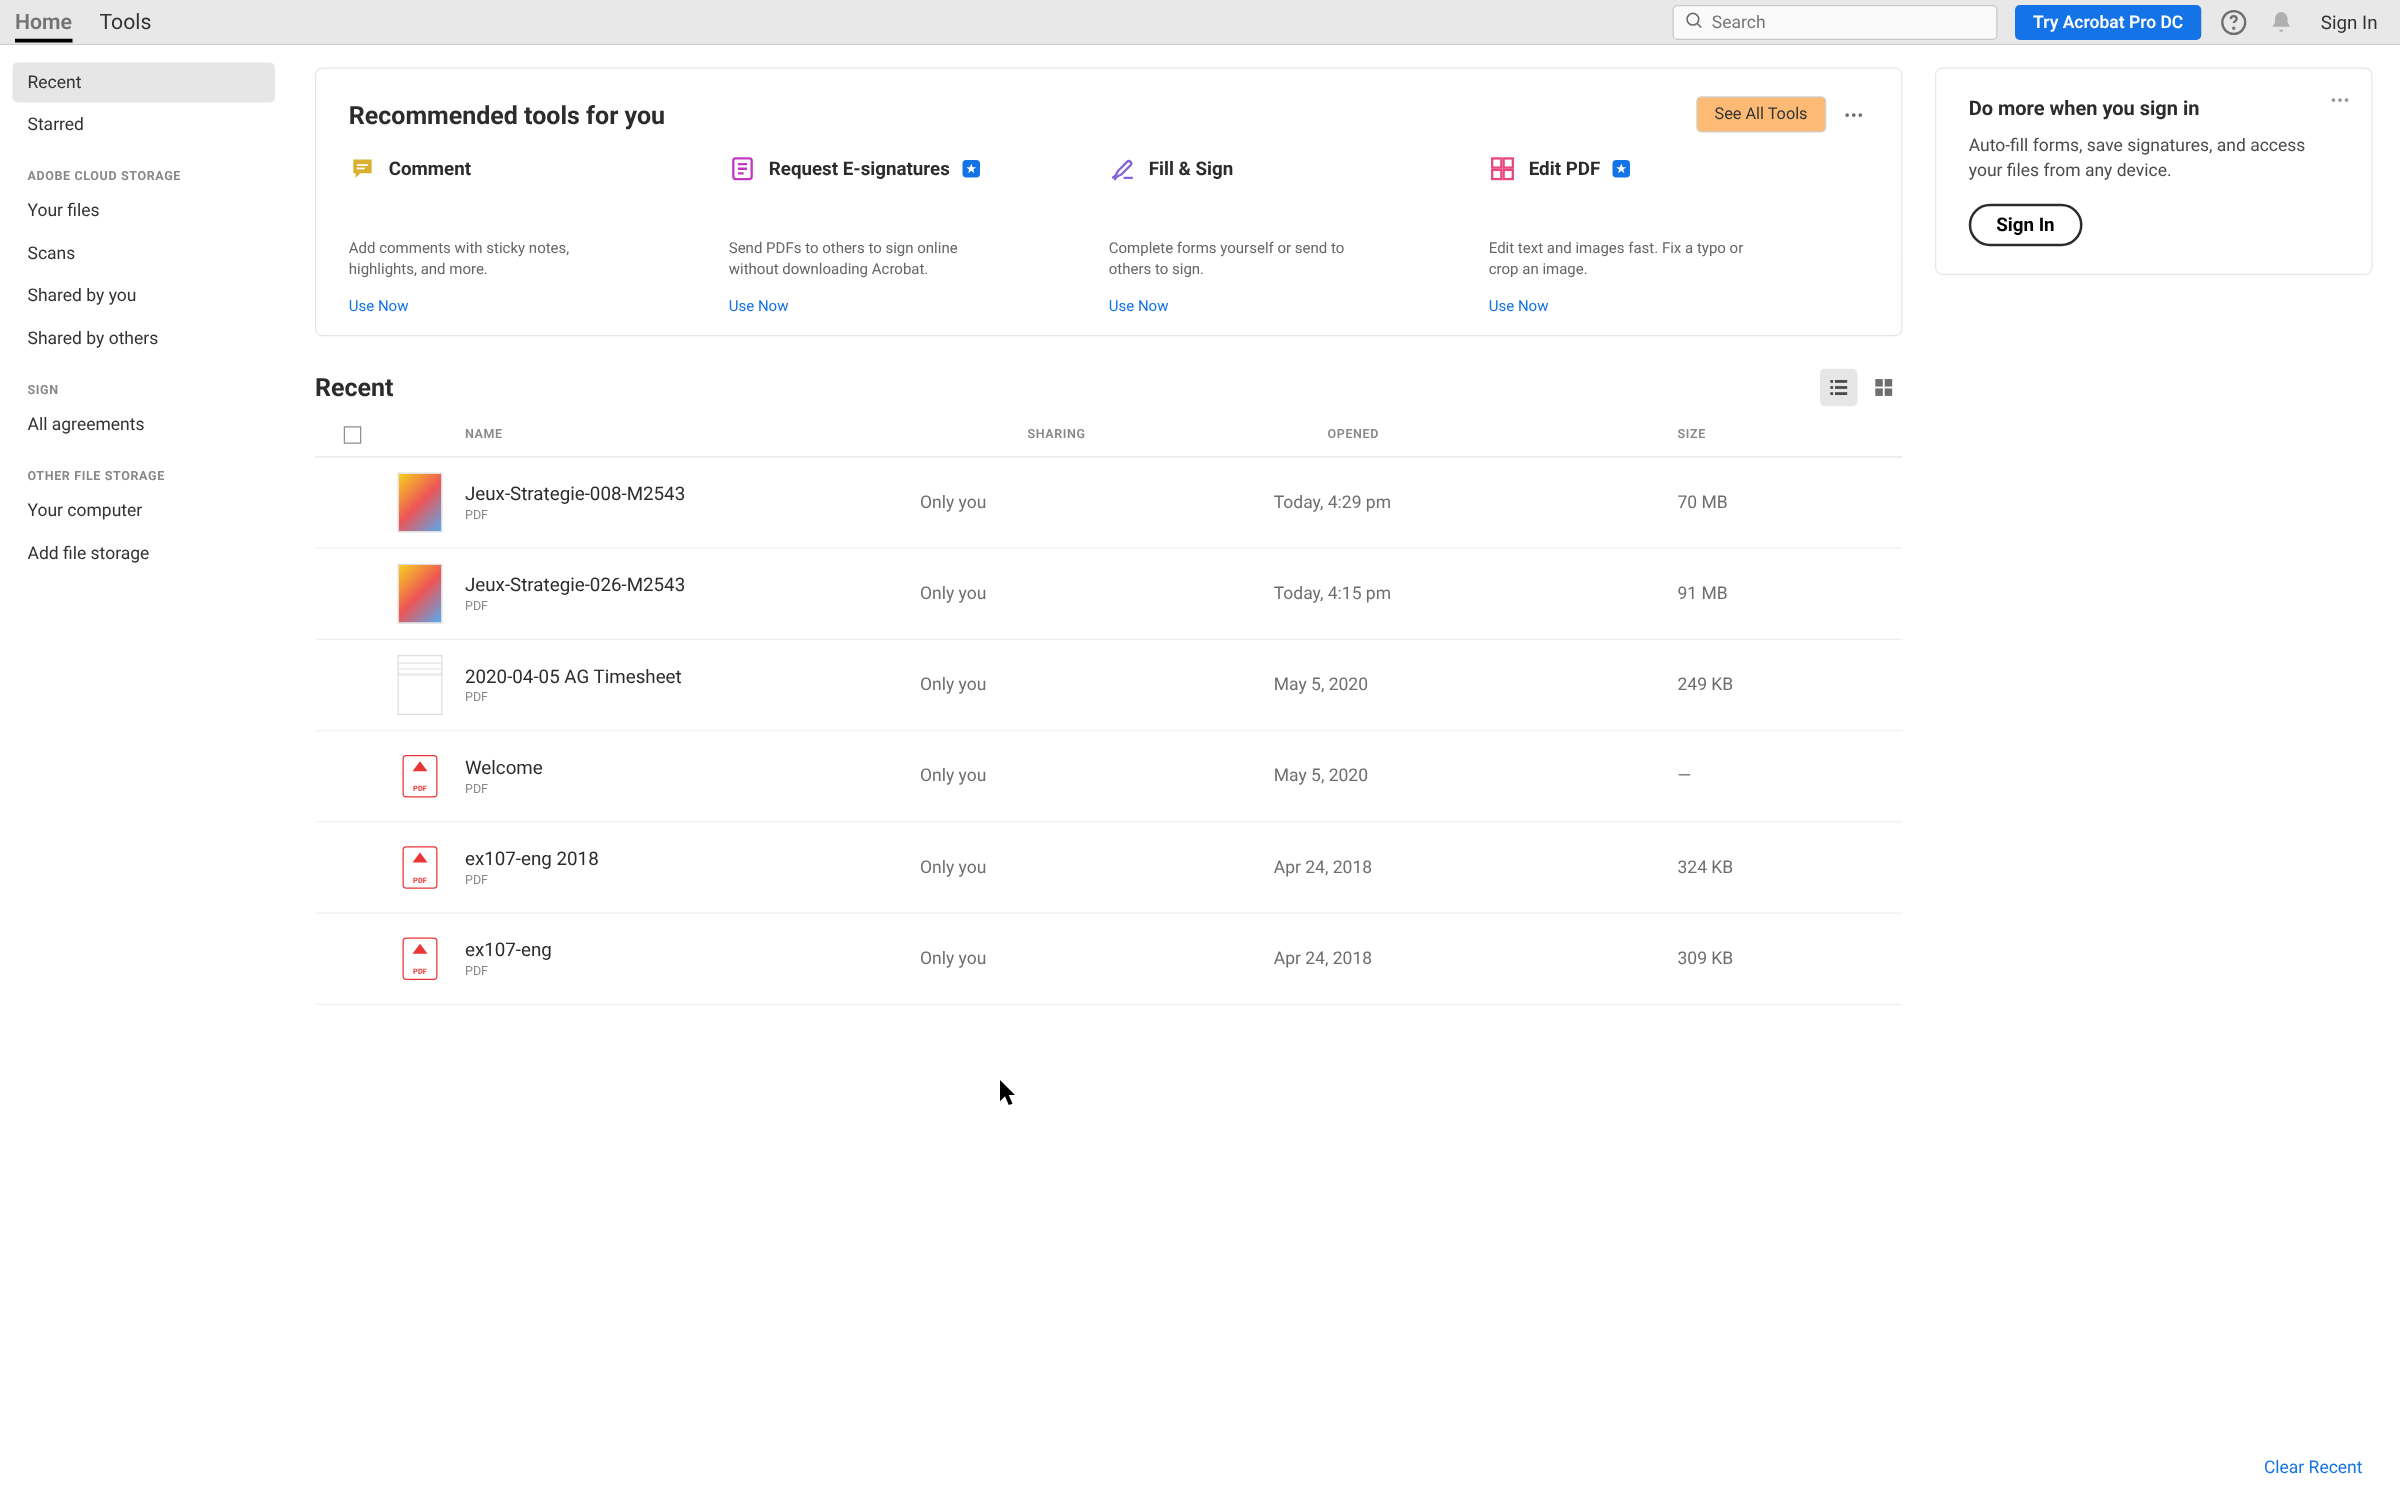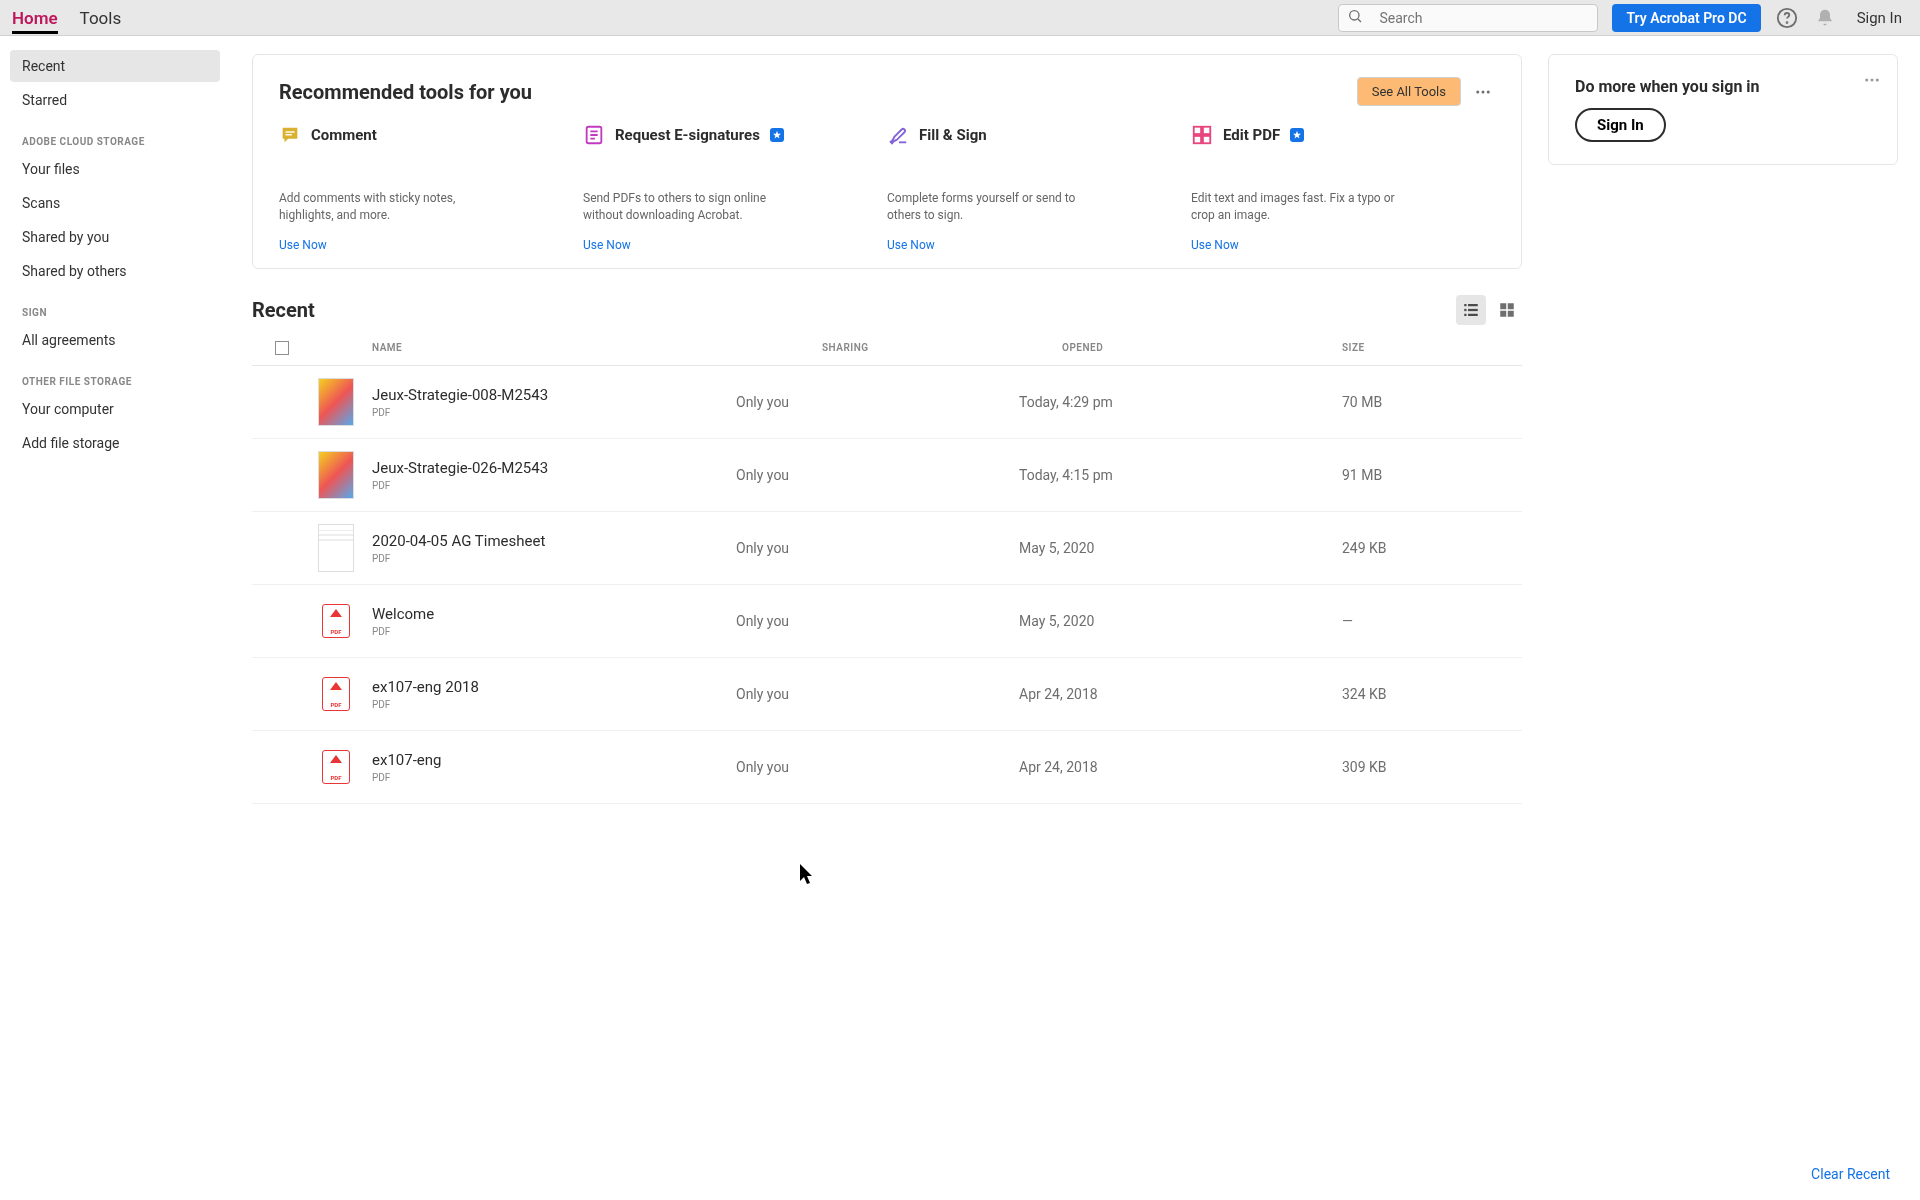--- a/index.html
+++ b/index.html
@@ -31,21 +31,21 @@
       align-items: center;
     }
     .topbar-tab {
       font-size: 17px;
       color: #333;
       padding: 6px 0;
       cursor: pointer;
     }
     .topbar-tab.active {
       font-weight: 600;
-      color: #be185d;
+      color: #737373;
       border-bottom: 3px solid #000;
       padding-bottom: 3px;
     }
     .topbar-spacer { flex: 1; }
     .topbar-right {
       display: flex;
       align-items: center;
       gap: 14px;
     }
     .search-box {
@@ -57,21 +57,21 @@
       padding: 3px 8px;
       width: 260px;
       height: 28px;
     }
     .search-box input {
       border: none;
       outline: none;
       background: transparent;
       font-size: 14px;
       width: 100%;
-      margin-left: 16px;
+      margin-left: 6px;
     }
     .try-btn {
       background: #1473e6;
       color: white;
       border: none;
       border-radius: 4px;
       padding: 6px 14px;
       font-size: 14px;
       font-weight: 600;
       cursor: pointer;
@@ -695,20 +695,21 @@
 
     <div class="signin-card">
       <div class="card-more">
         <svg width="18" height="18" viewBox="0 0 24 24" fill="#999">
             <circle cx="5" cy="12" r="2"></circle>
             <circle cx="12" cy="12" r="2"></circle>
             <circle cx="19" cy="12" r="2"></circle>
           </svg>
       </div>
       <div class="signin-card-title">Do more when you sign in</div>
+      <div class="signin-card-desc">Auto-fill forms, save signatures, and access your files from any device.</div>
       <button class="signin-outline-btn">Sign In</button>
     </div>
 
     <div class="clear-recent">Clear Recent</div>
   </div>
 </div>
 
 <svg class="cursor" viewBox="0 0 16 22">
   <path d="M0 0 L0 17 L4 13 L7 20 L10 19 L7 12 L12 12 Z" fill="#000"></path>
 </svg>

